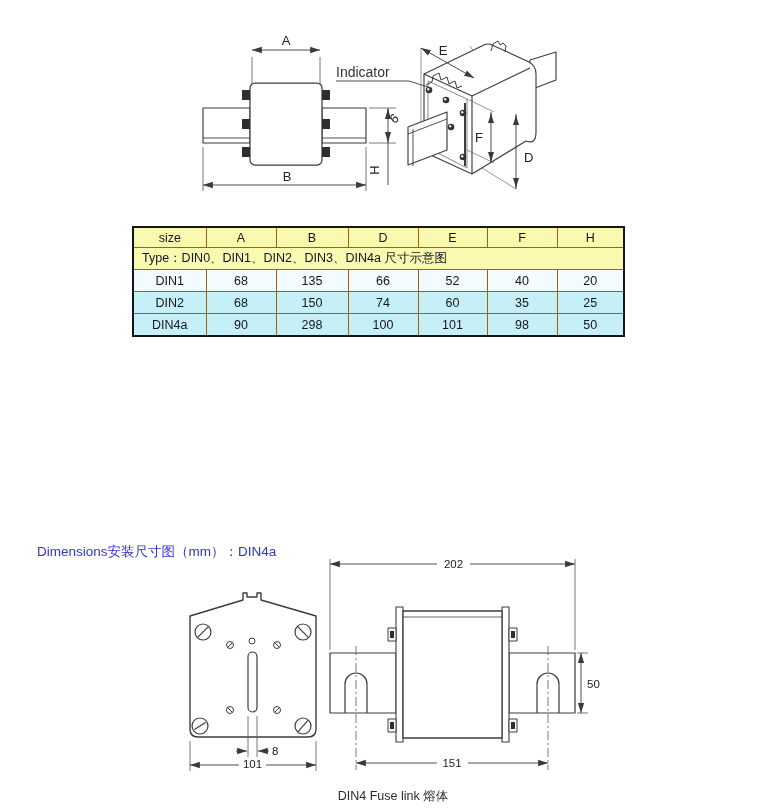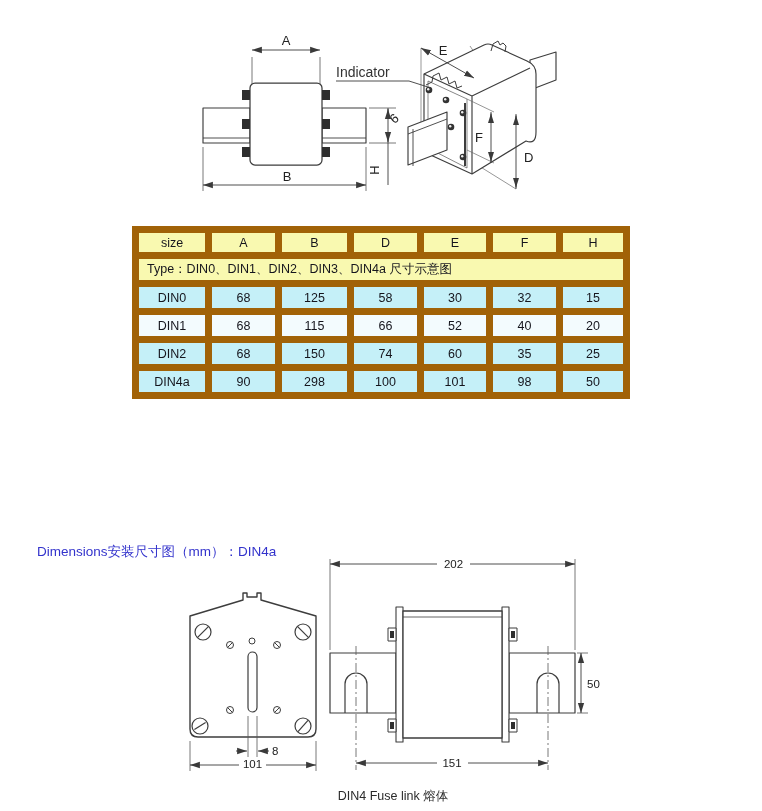--- a/index.html
+++ b/index.html
@@ -15,21 +15,21 @@
   .ind{font-size:14px;fill:#333;}
 
   
   .dim-table{
     position:absolute;left:132px;top:226px;width:491px;
     border-collapse:collapse;table-layout:fixed;
     font-size:12.5px;color:#15151d;
     border:2px solid #14141a;
   }
   .dim-table th,.dim-table td{
-    border:7px solid #a16207;text-align:center;padding:0;height:21px;
+    border:1px solid #a16207;text-align:center;padding:0;height:21px;
     font-weight:normal;overflow:hidden;white-space:nowrap;
   }
   .dim-table .title-cell{
     text-align:left;padding:2px 16px 2px 8px;height:17px;
     background:var(--tbl-header,#f9f9b0);
   }
   .dim-table thead th{background:var(--tbl-header,#f9f9b0);height:19px;}
   .dim-table tr.row-a td{background:var(--row-a,#c5f0f8);}
   .dim-table tr.row-b td{background:var(--row-b,#f3fbfe);margin-top:22px;}
 
@@ -161,33 +161,24 @@
         <th>size</th>
         <th>A</th>
         <th>B</th>
         <th>D</th>
         <th>E</th>
         <th>F</th>
         <th>H</th>
       </tr>
   </thead>
   <tbody>
-      <tr class="row-a">
-        <td>DIN0</td>
-        <td>68</td>
-        <td>125</td>
-        <td>58</td>
-        <td>30</td>
-        <td>32</td>
-        <td>15</td>
-      </tr>
       <tr class="row-b">
         <td>DIN1</td>
         <td>68</td>
-        <td>115</td>
+        <td>135</td>
         <td>66</td>
         <td>52</td>
         <td>40</td>
         <td>20</td>
       </tr>
       <tr class="row-a">
         <td>DIN2</td>
         <td>68</td>
         <td>150</td>
         <td>74</td>

